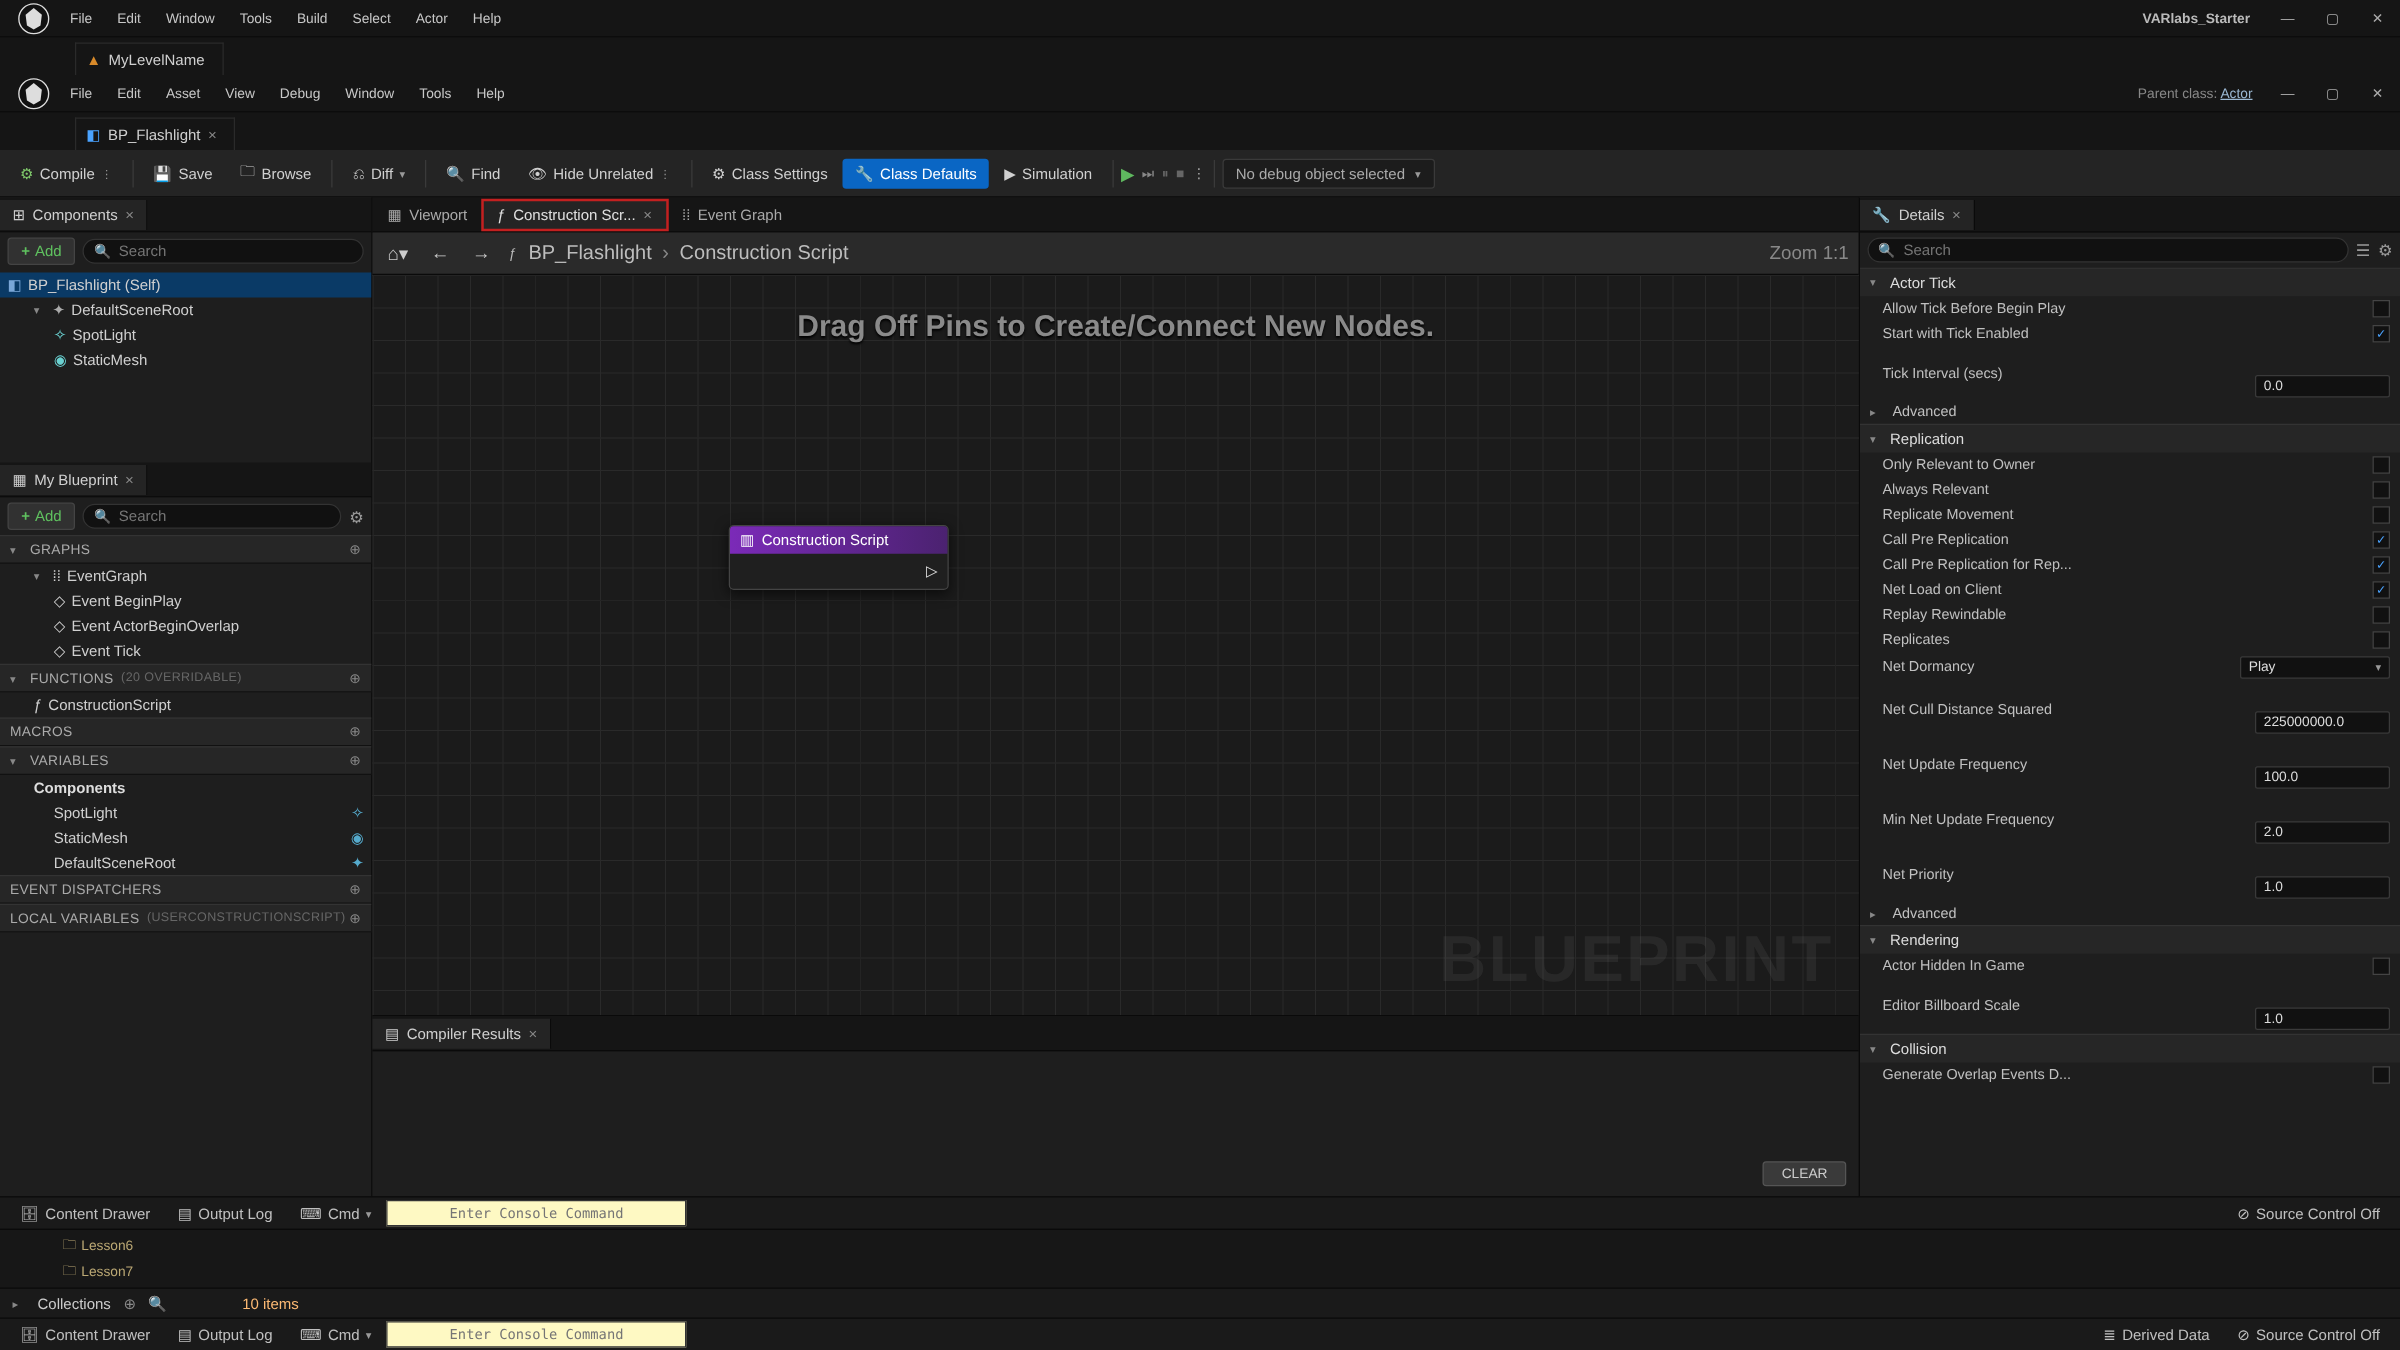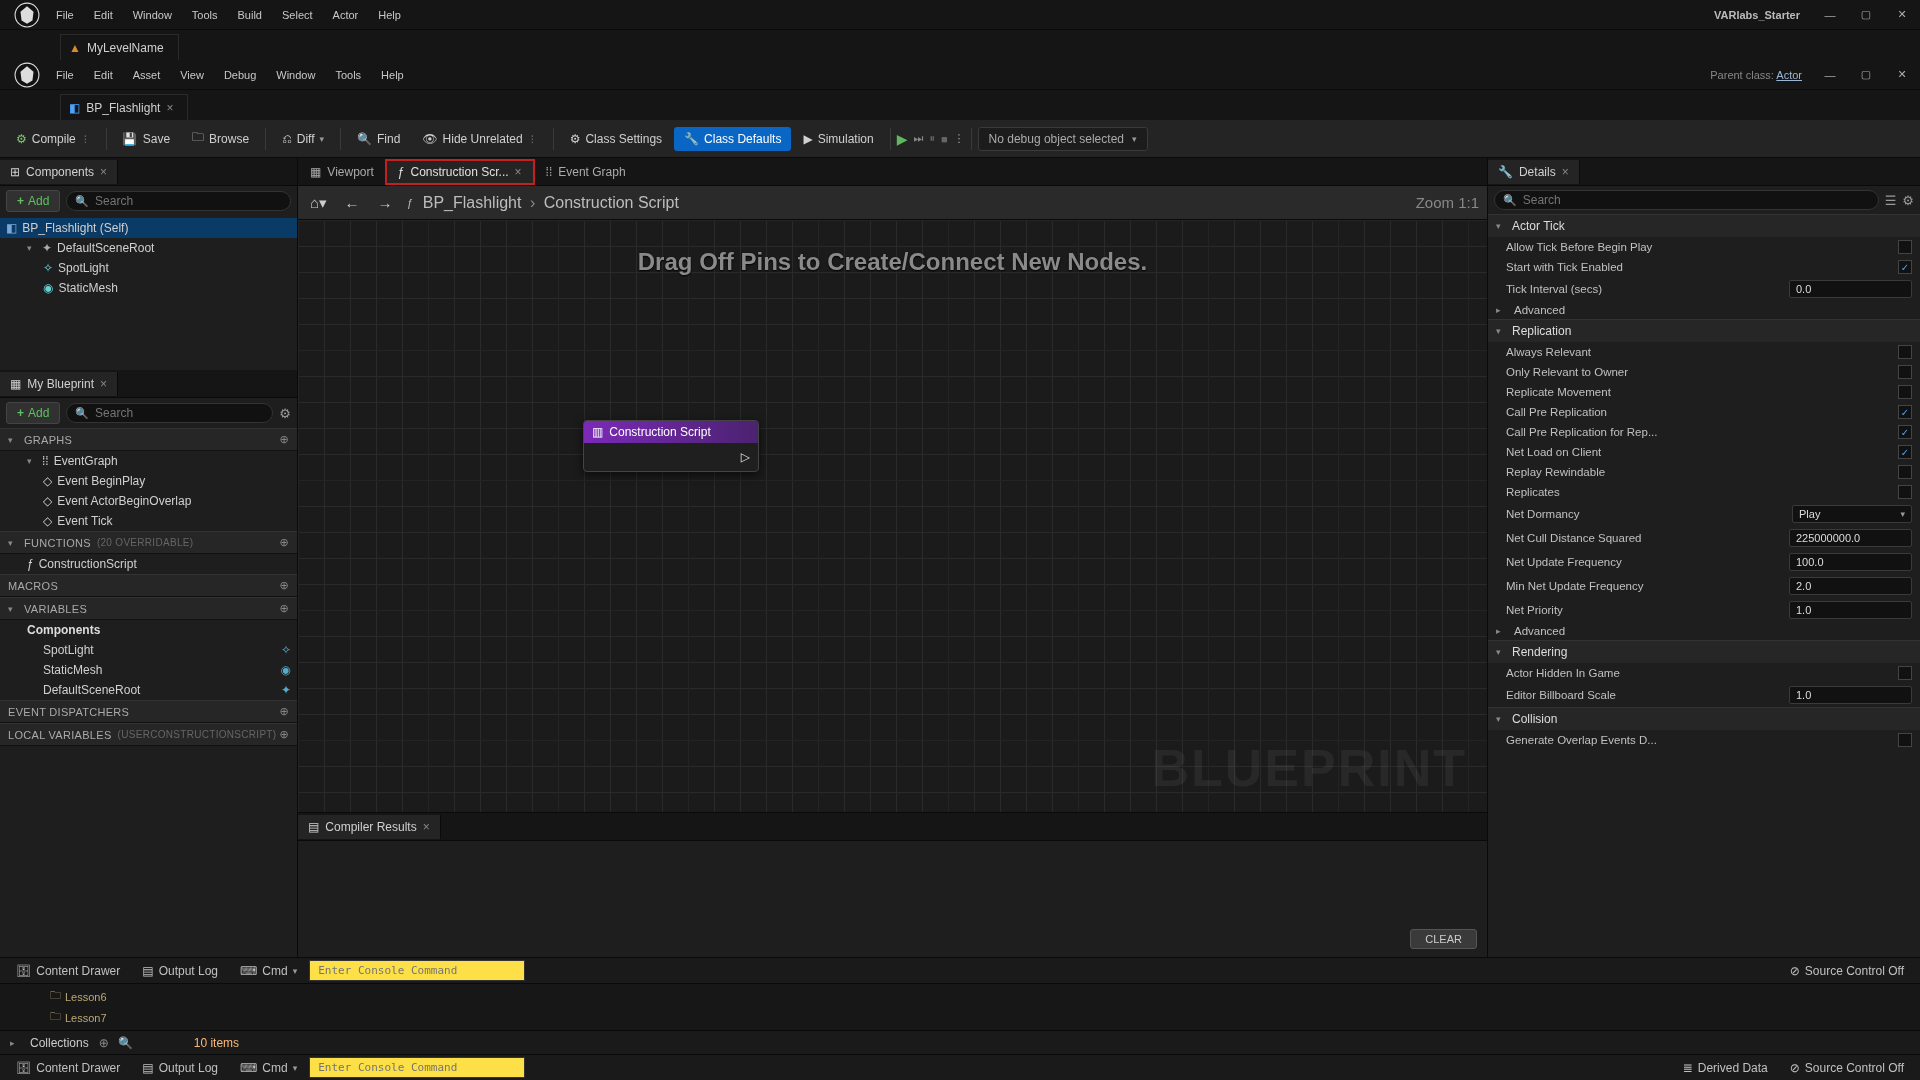--- a/index.html
+++ b/index.html
@@ -94,28 +94,28 @@
 .compiler-body { flex:1; position:relative; }
 .clear-btn { position:absolute; right:10px; bottom:8px; background:#3a3a3a; color:#ccc; border:1px solid #555; padding:3px 14px; border-radius:3px; cursor:pointer; font-size:11px; }
 
 
 .details-search { display:flex; align-items:center; gap:6px; padding:4px 6px; }
 .details-body { flex:1; overflow:auto; }
 .det-cat { background:#262626; padding:4px 8px; font-size:12px; color:#ddd; display:flex; align-items:center; gap:6px; border-top:1px solid #333; }
 .det-row { display:flex; align-items:center; padding:3px 8px 3px 18px; gap:8px; font-size:11.5px; color:#c0c0c0; }
 .det-row .label { flex:1; overflow:hidden; text-overflow:ellipsis; white-space:nowrap; }
 .chk { width:14px; height:14px; background:#111; border:1px solid #444; display:inline-flex; align-items:center; justify-content:center; font-size:10px; color:#4aa3ff; }
-.numfield { width:123px; background:#111; border:1px solid #3a3a3a; padding:2px 6px; color:#ddd; font-size:11px; border-radius:2px; }
+.numfield { width:108px; background:#111; border:1px solid #3a3a3a; padding:2px 6px; color:#ddd; font-size:11px; border-radius:2px;margin-top:20px; }
 .combo { width:120px; background:#111; border:1px solid #3a3a3a; padding:2px 6px; color:#ddd; font-size:11px; border-radius:2px; display:flex; justify-content:space-between; align-items:center; }
 
 
 .statusbar { display:flex; align-items:center; height:26px; background:#1a1a1a; border-top:1px solid #0a0a0a; padding:0 6px; gap:2px; }
 .status-btn { display:flex; align-items:center; gap:5px; padding:4px 10px; color:#c0c0c0; cursor:pointer; font-size:12px; }
 .statusbar .spacer { flex:1; }
-.cmdbox { background:#fde047; border:1px solid #333; padding:3px 8px; color:#666; font-size:11px; width:216px; font-family:monospace; }
+.cmdbox { background:#fef9c3; border:1px solid #333; padding:3px 8px; color:#666; font-size:11px; width:240px; font-family:monospace;text-align:center; }
 
 .contentstrip { background:#171717; border-top:1px solid #0a0a0a; padding:2px 0 2px 50px; font-size:11px; color:#bba874; }
 .contentstrip .folder { display:flex; align-items:center; gap:4px; padding:1px 0; }
 .collections-row { display:flex; align-items:center; height:24px; background:#1a1a1a; padding:0 10px; gap:10px; color:#ccc; font-size:12px; border-top:1px solid #0a0a0a; }
 .collections-row .spacer { flex:1; }
 
 svg { display:block; }
 </style>
 </head>
 <body>
@@ -496,25 +496,25 @@
         <div class="det-row">
             <span class="tree-arrow" style="margin-left:-10px">▸</span>
             <span class="label">Advanced</span>
           </div>
 
         <div class="det-cat">
             <span class="tree-arrow">▾</span>
             <span>Replication</span>
           </div>
         <div class="det-row">
+            <span class="label">Only Relevant to Owner</span>
+            <span class="chk"></span>
+          </div>
+        <div class="det-row">
             <span class="label">Always Relevant</span>
-            <span class="chk"></span>
-          </div>
-        <div class="det-row">
-            <span class="label">Only Relevant to Owner</span>
             <span class="chk"></span>
           </div>
         <div class="det-row">
             <span class="label">Replicate Movement</span>
             <span class="chk"></span>
           </div>
         <div class="det-row">
             <span class="label">Call Pre Replication</span>
             <span class="chk">✓</span>
           </div>

